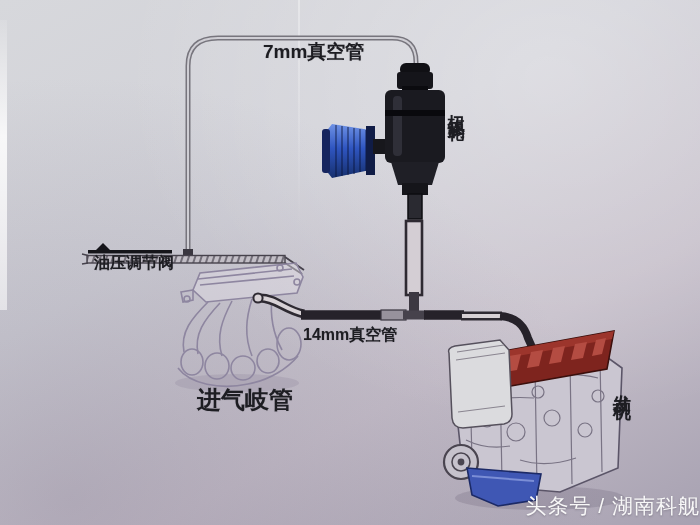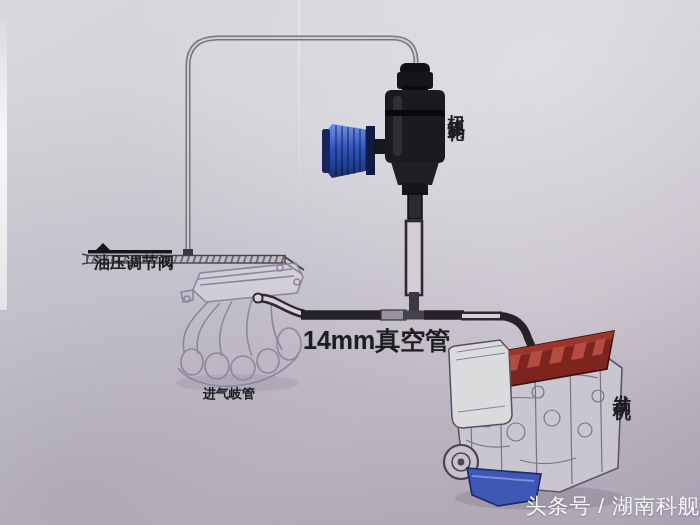--- a/index.html
+++ b/index.html
@@ -21,22 +21,22 @@
   }
   svg{position:absolute;left:0;top:0;}
   .lbl{
     position:absolute;color:#1d1d22;font-weight:700;line-height:1.05;
     white-space:nowrap; text-shadow:0 0 1px rgba(40,40,50,0.25);
   }
   .vert{writing-mode:vertical-rl;text-orientation:upright;letter-spacing:3px;}
   #lbl-tube7{left:263px;top:42px;font-size:19px;font-weight:600;}
   #lbl-turbine{left:447px;top:101px;font-size:17px;}
   #lbl-oilvalve{left:94px;top:227px;font-size:16px;margin-top:28px;}
-  #lbl-tube14{left:303px;top:327px;font-size:25px;}
-  #lbl-manifold{left:203px;top:387px;font-size:13px;}
+  #lbl-tube14{left:303px;top:327px;font-size:16px;}
+  #lbl-manifold{left:197px;top:387px;font-size:24px;}
   #lbl-engine{left:612px;top:381px;font-size:18px;}
   #watermark{
     position:absolute;right:0;top:492px;font-size:21px;color:#f8f8f8;
     font-weight:400;letter-spacing:1px;text-shadow:0 1px 2px rgba(60,55,70,0.35);
   }
 </style>
 </head>
 <body>
 
 <div id="photo">
@@ -154,20 +154,21 @@
       <path d="M 449 353 Q 447 348 455 346 L 500 340 L 509 350 L 512 414 Q 512 422 504 424 L 463 428 Q 453 428 452 418 Z" fill="#dbdbde" stroke="#55505c" stroke-width="1.5"></path>
       <path d="M 457 352 L 504 345 M 456 360 L 505 353 M 458 412 L 505 406" stroke="#8a8590" stroke-width="1.2" fill="none"></path>
       <circle cx="461" cy="462" r="17" fill="#c6c2cc" stroke="#4a4550" stroke-width="2.2"></circle>
       <circle cx="461" cy="462" r="9" fill="none" stroke="#4a4550" stroke-width="1.6"></circle>
       <circle cx="461" cy="462" r="3.4" fill="#4a4550"></circle>
       <path d="M 467 468 L 541 474 L 536 500 L 498 506 L 472 495 Z" fill="#3f57b4" stroke="#1c2a66" stroke-width="1.6"></path>
       <path d="M 472 476 L 534 481" stroke="#7b8ed6" stroke-width="2" fill="none"></path>
     </g>
   </svg>
 
+  <div class="lbl" id="lbl-tube7">7mm真空管</div>
   <div class="lbl vert" id="lbl-turbine">扭矩涡轮</div>
   <div class="lbl" id="lbl-oilvalve">油压调节阀</div>
   <div class="lbl" id="lbl-tube14">14mm真空管</div>
   <div class="lbl" id="lbl-manifold">进气岐管</div>
   <div class="lbl vert" id="lbl-engine">发动机</div>
 
   <div id="watermark">头条号 / 湖南科舰</div>
 </div>
 
 </body></html>

